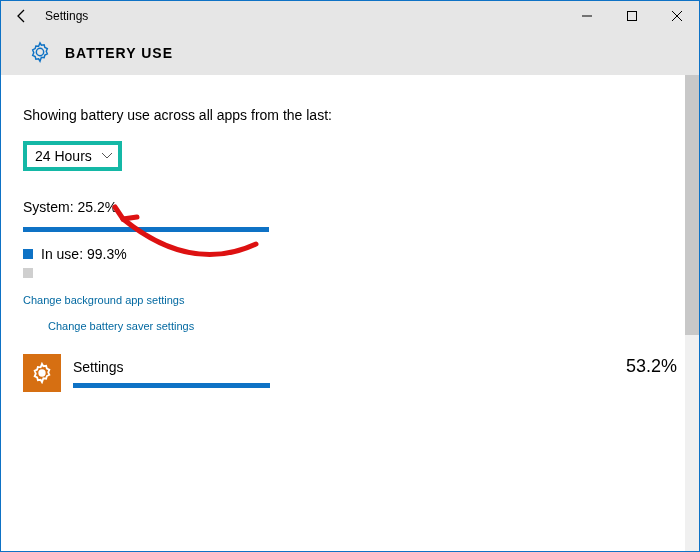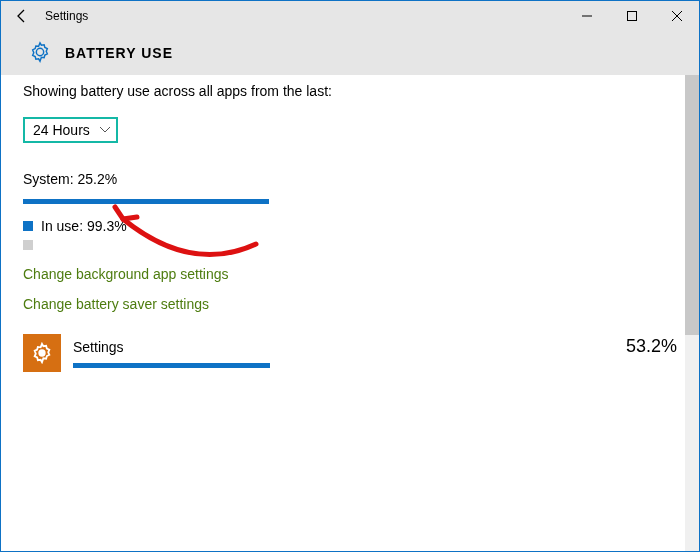--- a/index.html
+++ b/index.html
@@ -56,28 +56,28 @@
     .gear {
       color: #0e72c5;
       margin-right: 14px;
     }
     .page-title {
       font-size: 14px;
       font-weight: 600;
       letter-spacing: 1px;
     }
     .content {
-      padding: 8px 22px;
+      padding: 32px 22px;
       position: relative;
       height: calc(100% - 74px);
       overflow: hidden;
     }
     .intro { font-size: 14px; margin-bottom: 18px; }
     .dropdown {
-      border: 2px solid #14b8a6;
+      border: 4px solid #14b8a6;
       padding: 3px 6px 3px 8px;
       display: inline-flex;
       align-items: center;
       gap: 10px;
       font-size: 14px;
       cursor: pointer;
       margin-bottom: 28px;
       min-width: 88px;
       justify-content: space-between;
     }
@@ -85,22 +85,22 @@
     .bar {
       width: 246px;
       height: 5px;
       background: #0e72c5;
       margin: 12px 0 14px 0;
     }
     .legend-row { display:flex; align-items:center; gap:8px; font-size:14px; margin-bottom:6px;}
     .sq { width:10px; height:10px; }
     .sq.blue{ background:#0e72c5;}
     .sq.gray{ background:#cfcfcf;}
-    .link { color:#4d7c0f; font-size:14px; margin-top:16px; cursor:pointer; display:block;}
-    .link + .link { margin-top:14px; }
+    .link { color:#0369a1; font-size:11px; margin-top:16px; cursor:pointer; display:block;}
+    .link + .link { margin-top:14px;margin-left:25px; }
     .app-row { display:flex; align-items:center; margin-top:22px; }
     .app-icon { width:38px; height:38px; display:flex; align-items:center; justify-content:center; margin-right:12px;}
     .app-icon.orange{ background:#d66f12;}
     .app-icon.blue{ background:#0e72c5;}
     .app-body { flex:1; }
     .app-name { font-size:14px; }
     .app-bar-track{ width:370px; height:5px; margin-top:8px;}
     .app-bar-fill{ height:100%; background:#0e72c5;}
     .app-pct { width:70px; text-align:right; font-size:18px; align-self:flex-start; margin-top:2px;}
     .arrow-annot{ position:absolute; left:110px; top:124px; pointer-events:none;}

